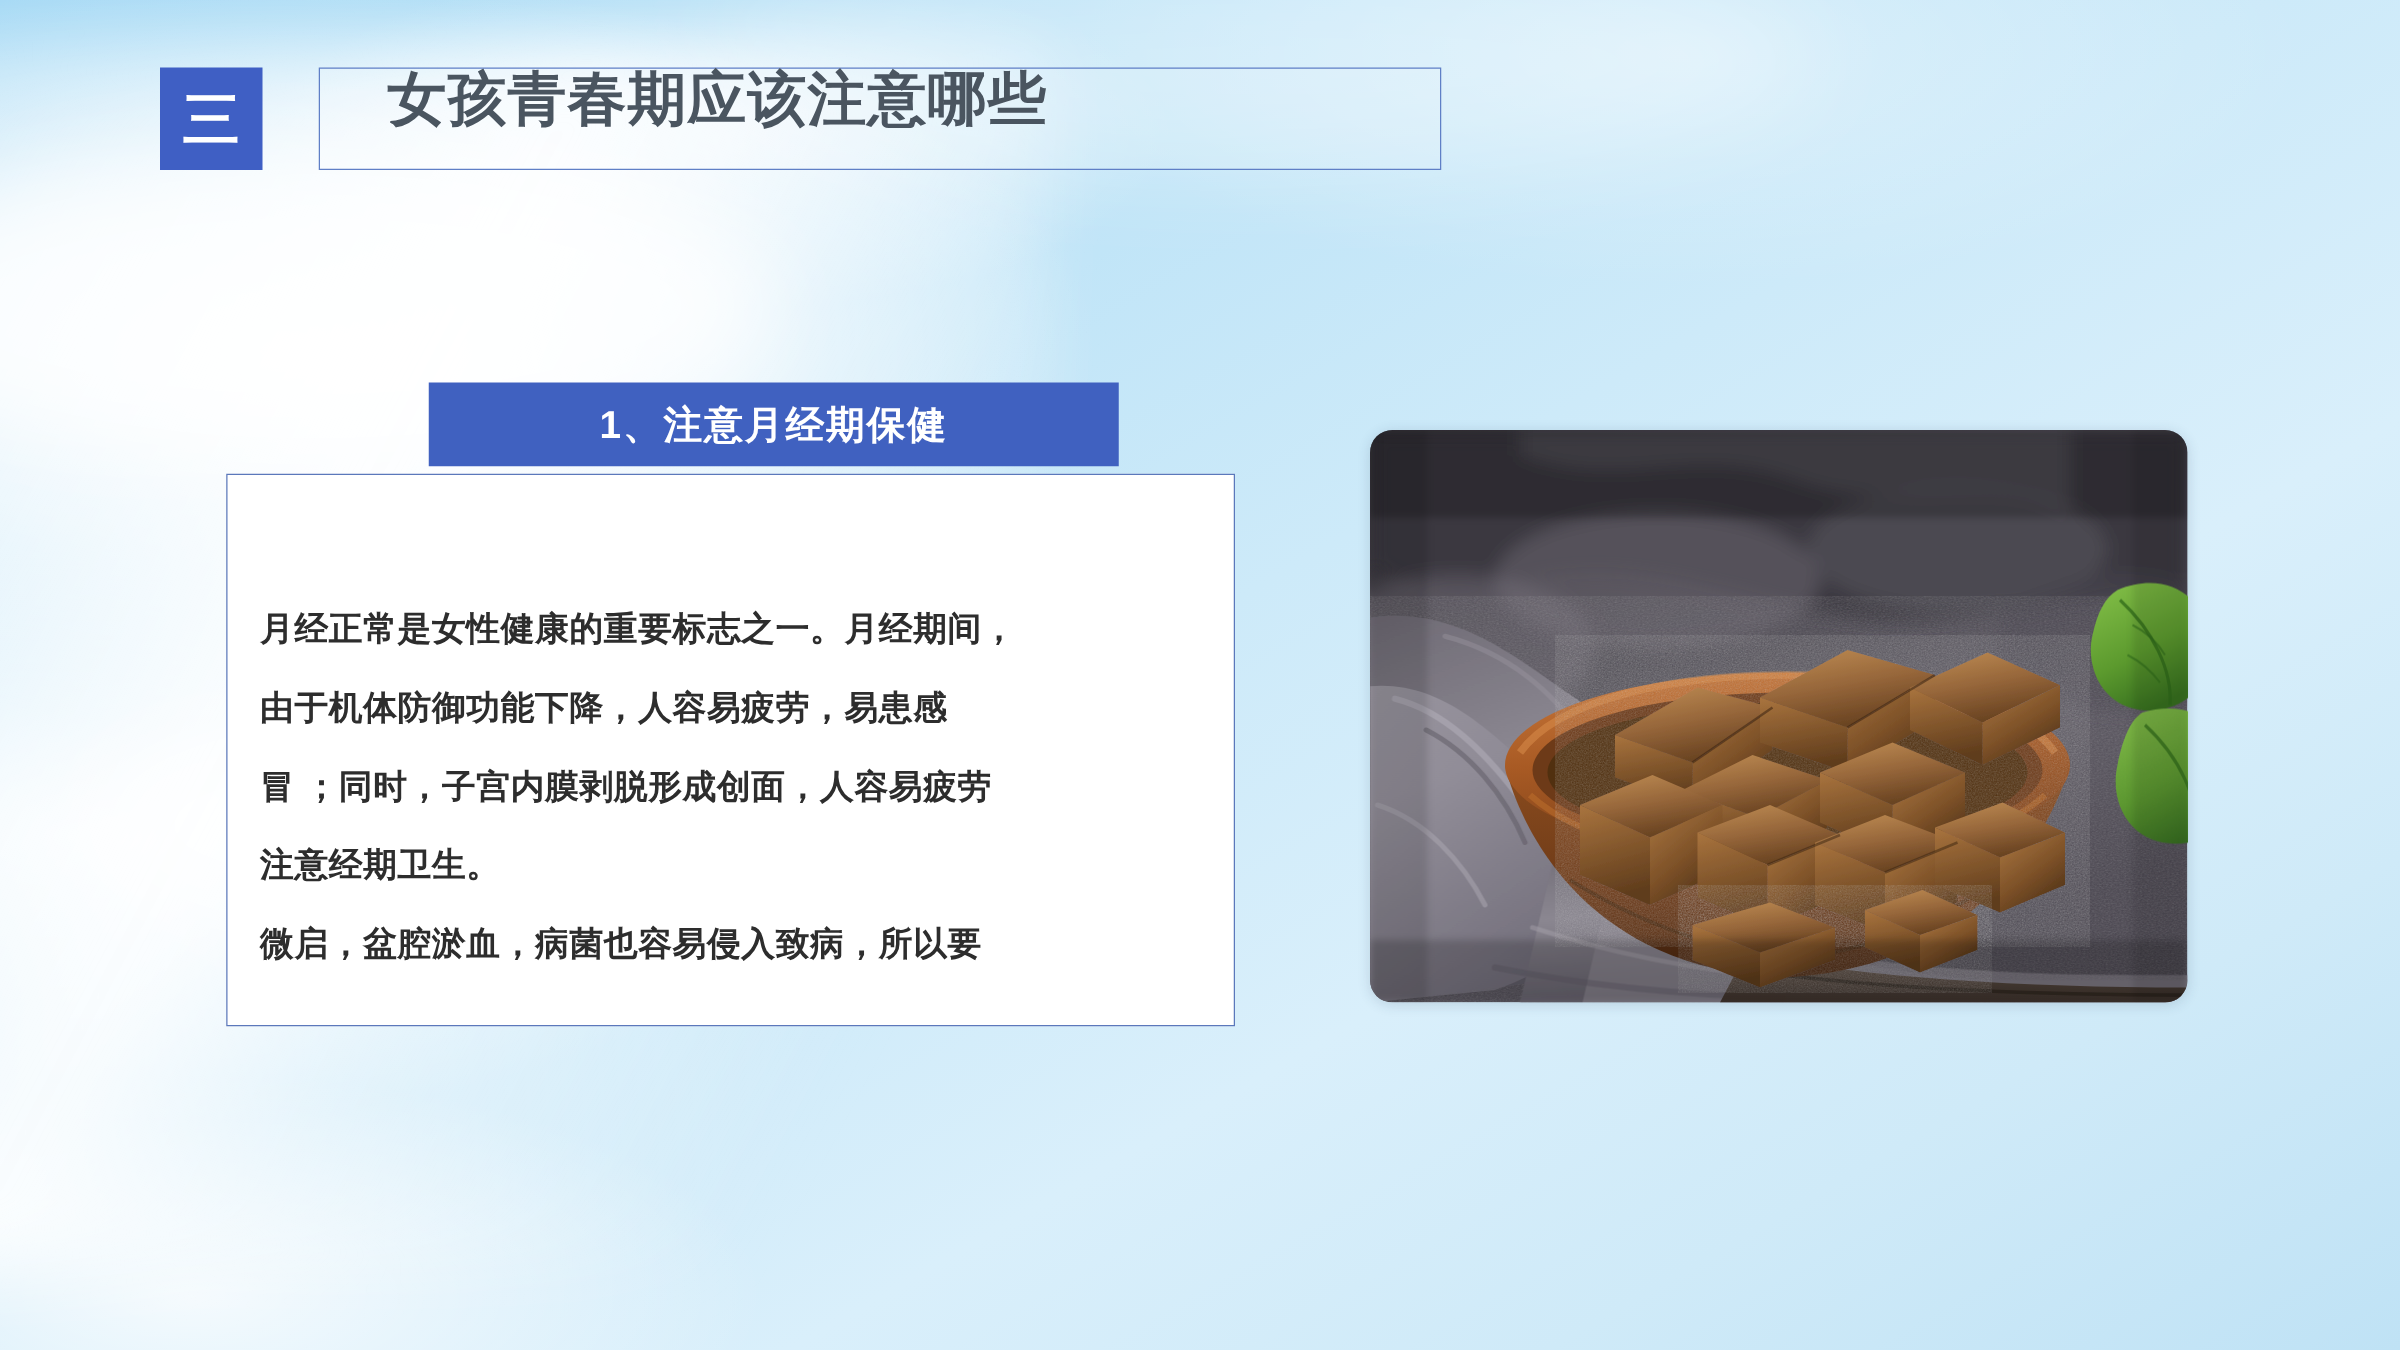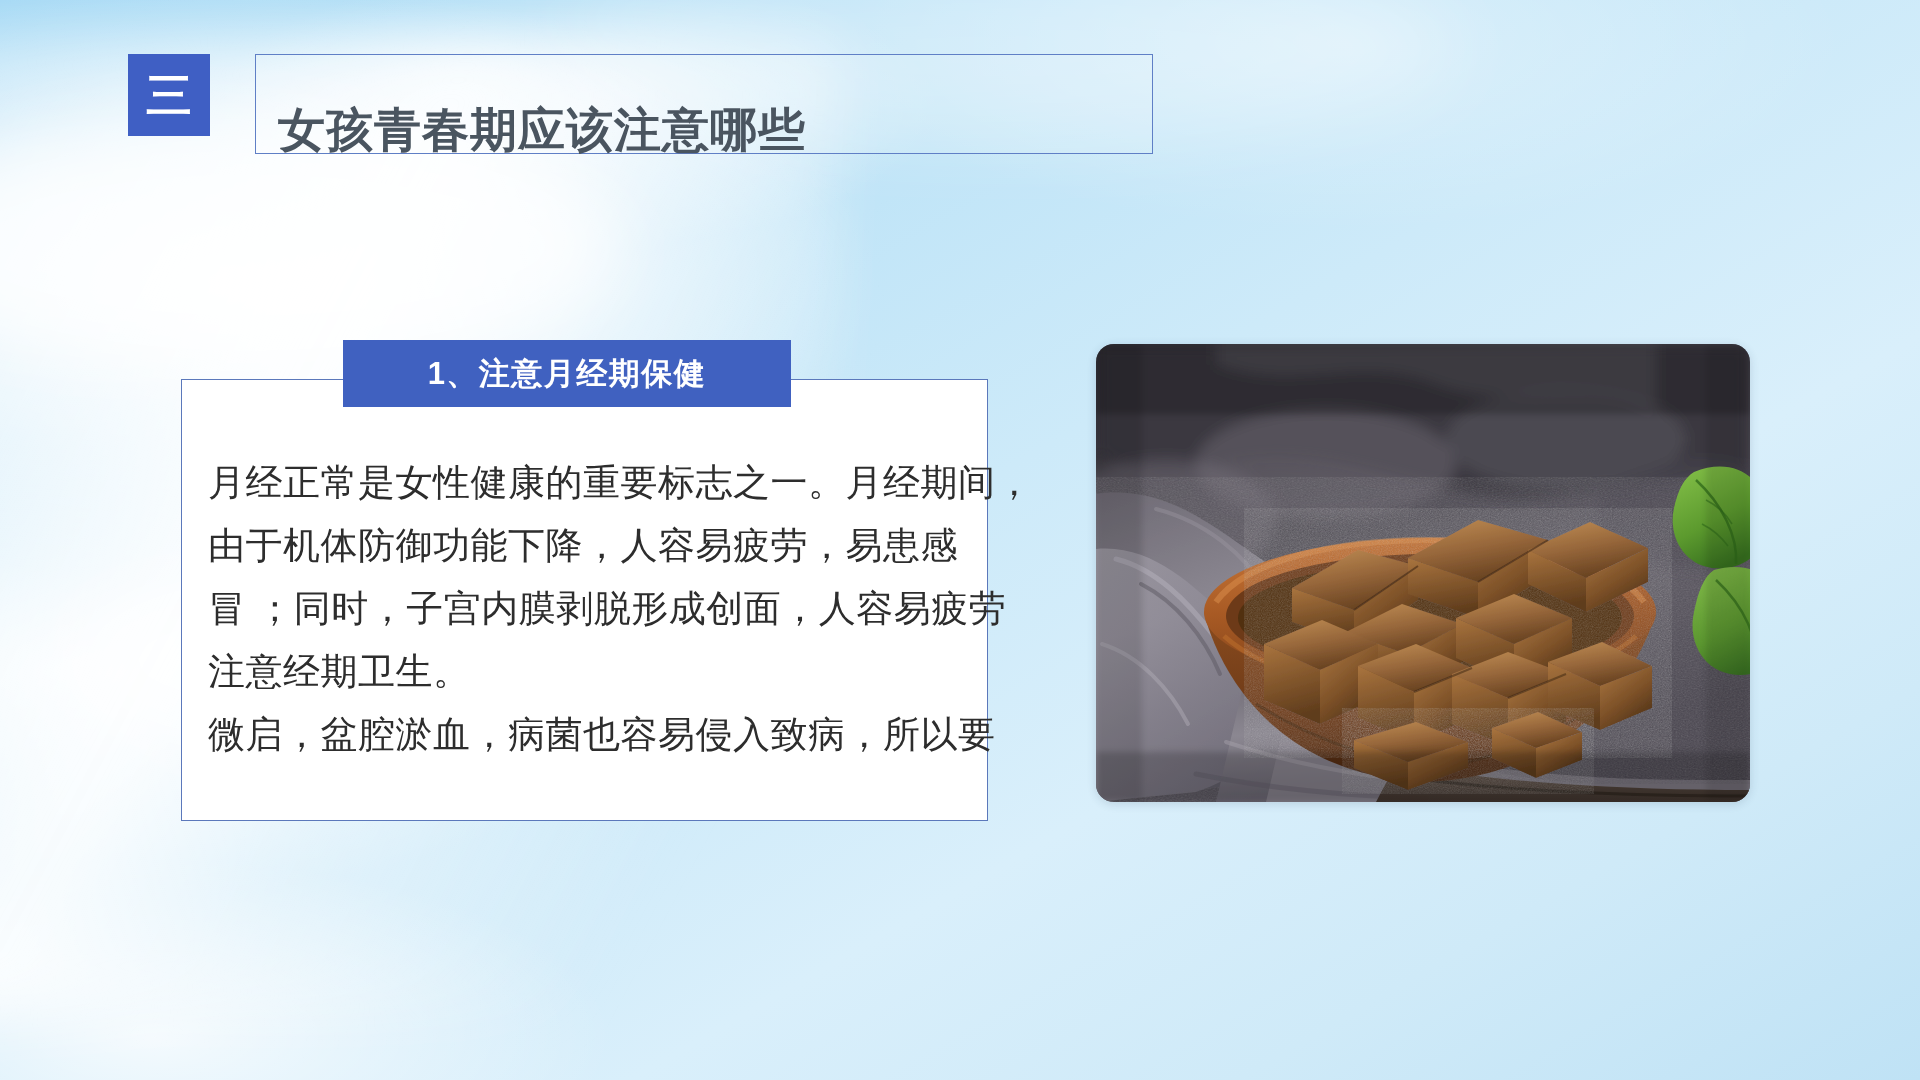--- a/index.html
+++ b/index.html
@@ -81,26 +81,27 @@
     justify-content: center;
     font-size: 46px;
     font-weight: 700;
     line-height: 1;
     letter-spacing: 0;
     flex: none;
   }
   .title-box {
     margin-left: 45px;
     width: 898px;
-    height: 100px;
+    height: 82px;
     border: 1.5px solid #5f7fc6;
     background: rgba(255,255,255,0.10);
     display: flex;
-    align-items: flex-end;
+    align-items: flex-start;
     box-sizing: border-box;
+    padding-left: 32px;
   }
   .title-text {
     padding-left: 22px;
     font-size: 47px;
     font-weight: 700;
     color: #4a5560;
     letter-spacing: 1px;
     line-height: 1;
     white-space: nowrap;
   }
@@ -112,35 +113,36 @@
     top: 379px;
     width: 807px;
     height: 442px;
     background: #ffffff;
     border: 1.5px solid #5b78bb;
     box-sizing: border-box;
   }
   .body-paragraph {
     position: absolute;
     left: 208px;
-    top: 451px;
+    top: 472px;
     width: 770px;
-    font-size: 37px;
+    font-size: 27px;
     line-height: 63px;
     color: #2d2d2d;
     letter-spacing: 0.5px;
+    font-weight: bold;
   }
   .body-paragraph .ln { display: block; white-space: pre; }
 
   
   .subtitle-banner {
     position: absolute;
     left: 343px;
-    top: 340px;
-    width: 448px;
+    top: 306px;
+    width: 552px;
     height: 67px;
     background: #4061c0;
     display: flex;
     align-items: center;
     justify-content: center;
     box-sizing: border-box;
   }
   .subtitle-text {
     color: #ffffff;
     font-size: 31px;

